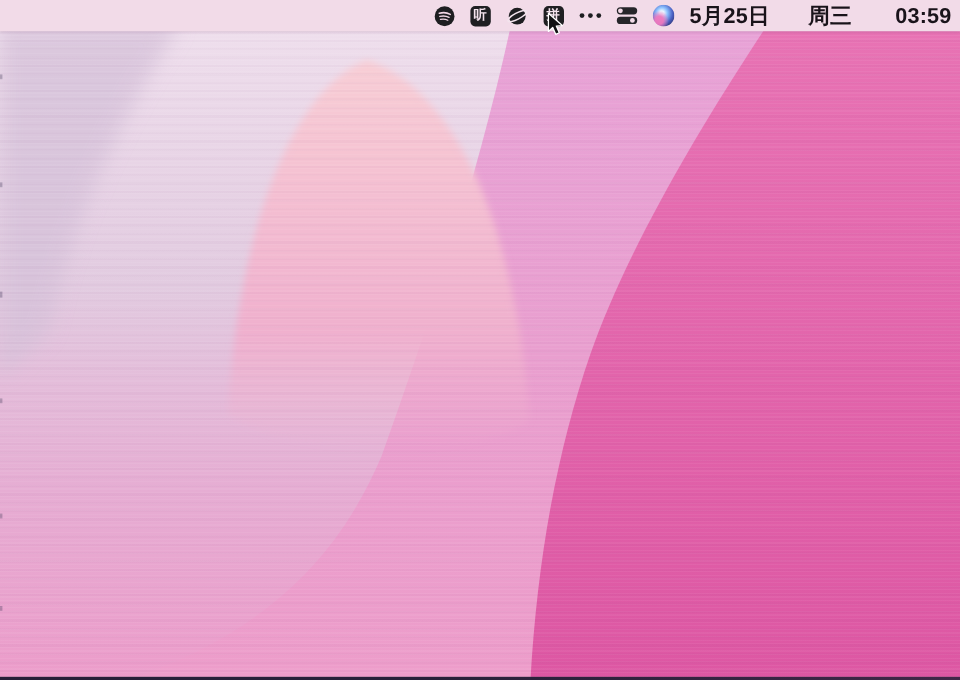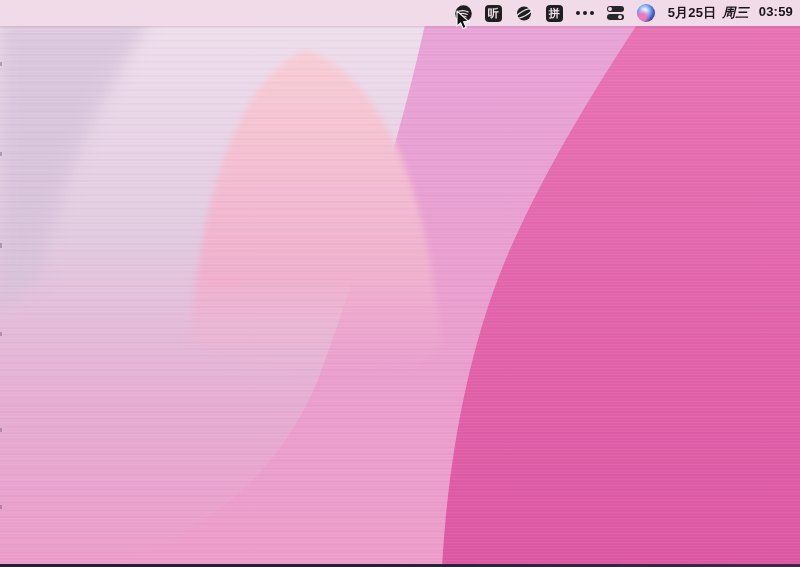--- a/index.html
+++ b/index.html
@@ -42,23 +42,23 @@
   .cc .pill{width:17px;height:6px;border-radius:3px;background:#26262a;position:relative;}
   .cc .pill::after{content:"";position:absolute;top:1px;width:4px;height:4px;border-radius:50%;background:var(--menu_bg);}
   .cc .pill.knob-left::after{left:1.5px;}
   .cc .pill.knob-right::after{right:1.5px;}
   .siri{
     width:18px;height:18px;border-radius:50%;
     background:
       radial-gradient(circle at 30% 72%, rgba(240,120,190,.95) 0 18%, rgba(240,120,190,0) 45%),
       radial-gradient(circle at 42% 38%, #e8f4ff 0 12%, #8ec2ff 30%, #4b61c4 58%, #191238 100%);
   }
-  .clock{display:flex;align-items:flex-start;color:#19131a;font-size:13px;font-weight:600;letter-spacing:.2px;white-space:nowrap;}
+  .clock{display:flex;align-items:center;color:#19131a;font-size:18px;font-weight:600;letter-spacing:.2px;white-space:nowrap;gap:26px;}
   .clock .date{margin-right:6px;}
-  .clock .weekday{margin-right:10px;font-style:italic;}
+  .clock .weekday{margin-right:10px;}
   
   .cursor{position:absolute;z-index:9;pointer-events:none;}
 </style>
 </head>
 <body>
 
 <div class="wallpaper">
   <svg width="800" height="567" viewBox="0 0 800 567">
     <defs>
       <linearGradient id="gBase" x1="0" y1="0" x2="0" y2="1">

